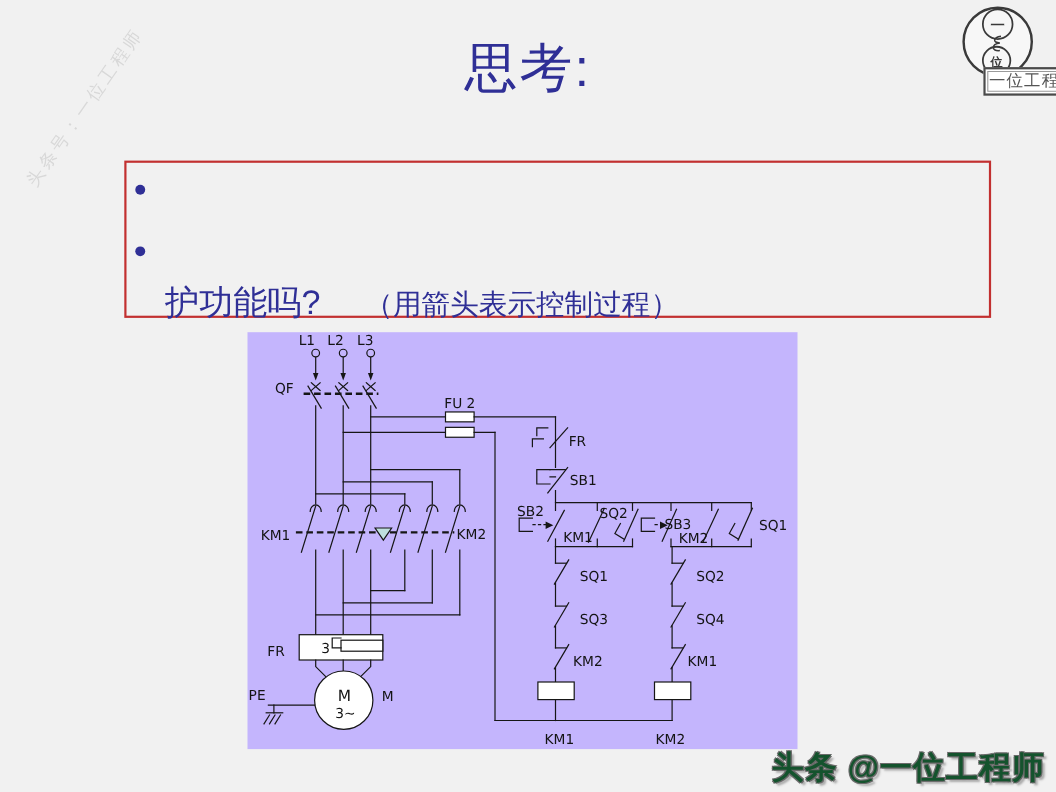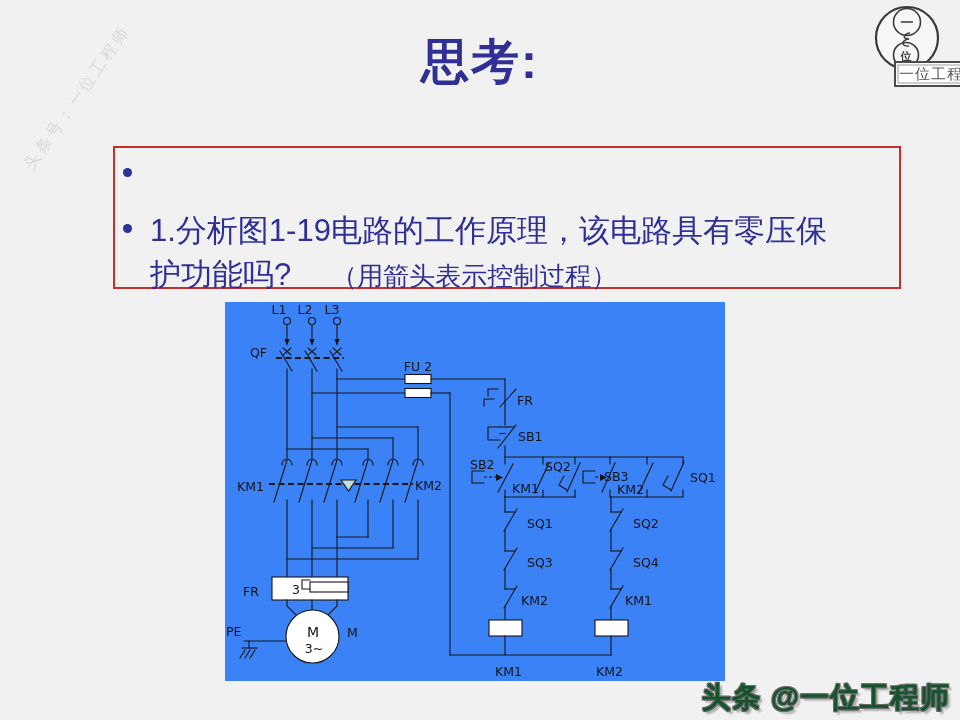--- a/index.html
+++ b/index.html
@@ -10,21 +10,21 @@
   }
   
   .wm-tl{
     position:absolute; left:20px; top:162px;
     transform:rotate(-55deg); transform-origin:0 0;
     color:#d8d8d8; font-size:16px; letter-spacing:3px; white-space:nowrap;
   }
   
   .title{
     position:absolute; left:0; top:30px; width:100%; margin:0;
-    text-align:center; font-size:48px; font-weight:bold;
+    text-align:center; font-size:48px; font-weight:normal;
     color:#2f2f96; letter-spacing:2px;
   }
   
   .red-box{
     position:absolute; left:113px; top:146px; width:784px; height:139px;
     border:2px solid #c23030; background:transparent;
   }
   .bullet-dot{
     position:absolute; width:9px; height:9px; border-radius:50%;
     background:#2f2f96;
@@ -35,21 +35,21 @@
     position:absolute; left:150px; color:#2f2f96; font-size:31px;
     white-space:nowrap; line-height:1.15;
   }
   .q1{top:157px;}
   .q2a{top:213px;}
   .q2b{top:257px;}
   .q-note{font-size:26px; margin-left:40px;}
   
   .diagram{
     position:absolute; left:225px; top:302px; width:500px; height:379px;
-    background:#3b82f6;
+    background:#c4b5fd;
   }
   .diagram svg{display:block;}
   .w{stroke:#161616; stroke-width:1.1; fill:none; stroke-linecap:square;}
   .dash{stroke:#161616; stroke-width:2.2; fill:none; stroke-dasharray:6 3.5;}
   .dashthin{stroke:#161616; stroke-width:1.2; fill:none; stroke-dasharray:3 2;}
   .box{fill:#ffffff; stroke:#161616; stroke-width:1.1;}
   .tri{fill:#bfdfdf; stroke:#161616; stroke-width:1.1;}
   .blk{fill:#161616; stroke:none;}
   .lbl{font-family:"DejaVu Sans","Liberation Sans",sans-serif; font-size:12.5px; fill:#141414;}
   
@@ -89,21 +89,20 @@
       <path d="M50,31 c-7,1 -8,6 -1,6 c-8,1 -8,8 0,7" stroke="#3a3a3a" stroke-width="1.4" fill="none"></path>
       <text x="47" y="25" text-anchor="middle" style="font:bold 13px 'DejaVu Sans',sans-serif;fill:#3a3a3a">一</text>
       <text x="46" y="58" text-anchor="middle" style="font:bold 11px 'DejaVu Sans',sans-serif;fill:#3a3a3a">位</text>
     </svg>
     <div class="logo-banner">一位工程师</div>
   </div>
 
   <div class="red-box"></div>
   <div class="bullet-dot dot1"></div>
   <div class="bullet-dot dot2"></div>
-  <div class="q q2a">1.分析图1-19电路的工作原理，该电路具有零压保</div>
   <div class="q q2b">
     <span>护功能吗?</span><span class="q-note">（用箭头表示控制过程）</span>
   </div>
 
   <div class="diagram">
     <svg width="500" height="379" viewBox="225 302 500 379">
 
       <g>
         <text class="lbl" x="279" y="314" text-anchor="middle">L1</text>
         <text class="lbl" x="305" y="314" text-anchor="middle">L2</text>

